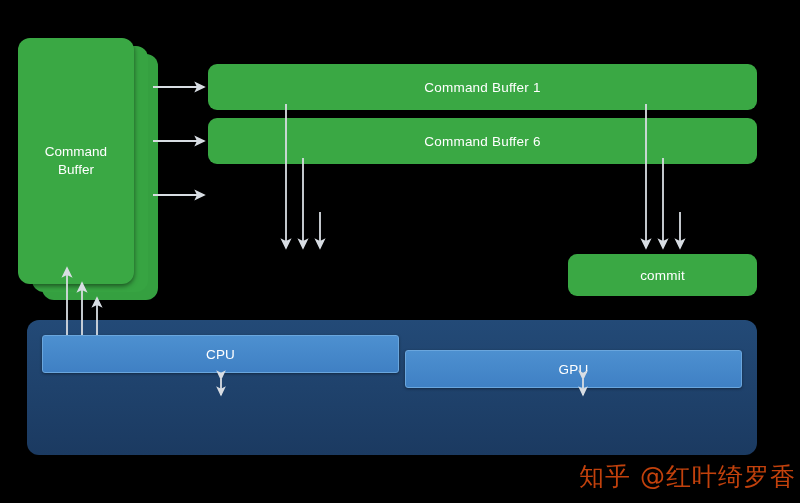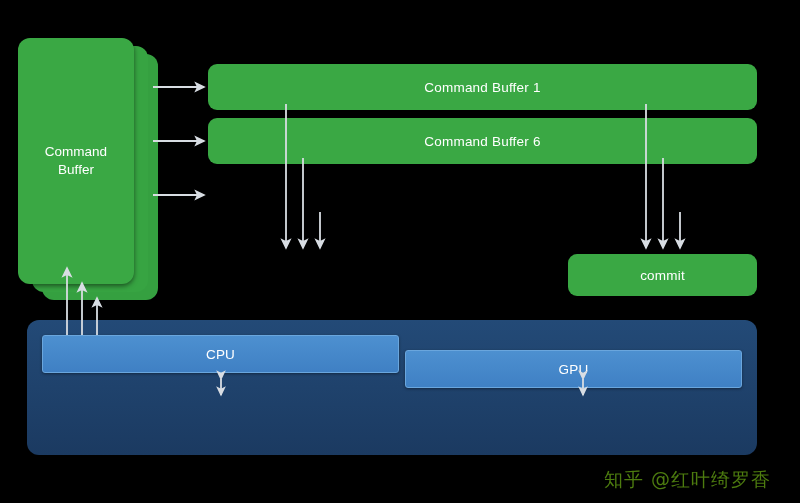--- a/index.html
+++ b/index.html
@@ -133,24 +133,24 @@
   #arrow-layer {
     position: absolute;
     left: 0; top: 0;
     width: 800px; height: 503px;
     pointer-events: none;
   }
 
   
   #watermark {
     position: absolute;
-    right: 29px;
+    right: 4px;
     bottom: 10px;
-    color: #4d7c0f;
-    font-size: 19px;
+    color: #c2410c;
+    font-size: 25px;
     letter-spacing: 1px;
     font-family: "DejaVu Sans", sans-serif;
     text-shadow: 0 1px 2px rgba(0,0,0,0.8);
     white-space: nowrap;
   }
 </style>
 </head>
 <body>
 
 <div id="diagram">

